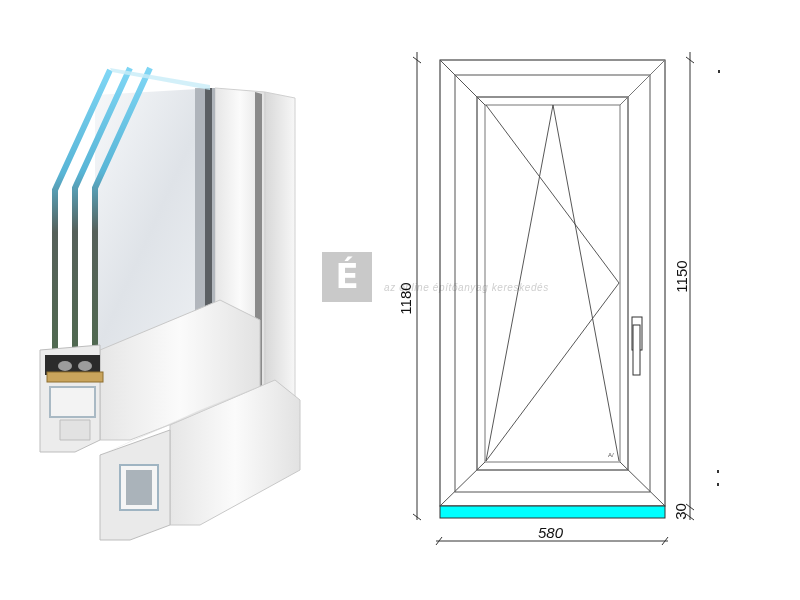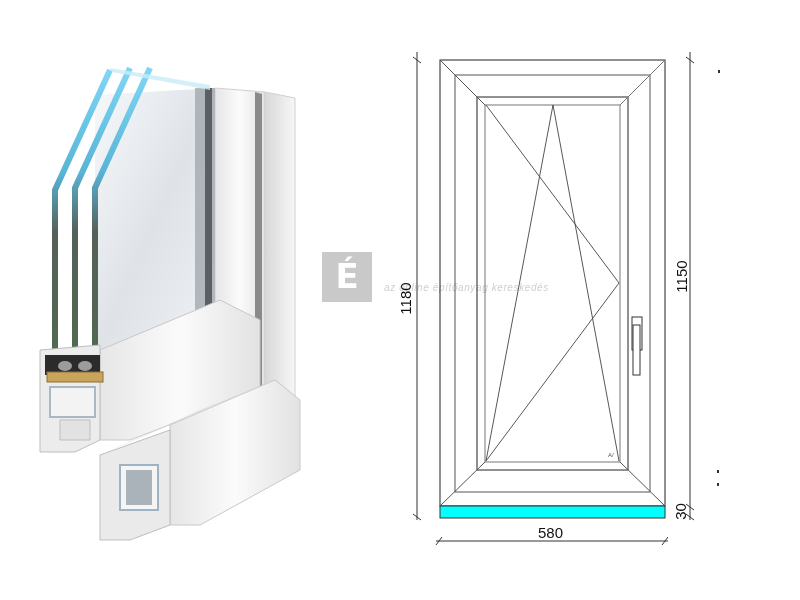--- a/index.html
+++ b/index.html
@@ -135,14 +135,14 @@
   <g fill="#333">
     <rect x="718" y="70" width="2" height="3"></rect>
     <rect x="717" y="470" width="2" height="3"></rect>
     <rect x="717" y="483" width="2" height="3"></rect>
   </g>
 </svg>
 
 <div class="dim-label rot" style="left:389px; top:290px;">1180</div>
 <div class="dim-label rot" style="left:665px; top:268px;">1150</div>
 <div class="dim-label rot" style="left:672px; top:503px;">30</div>
-<div class="dim-label" style="left:538px; top:524px;">580</div>
+<div class="dim-label" style="left:538px; top:524px;font-style:italic;">580</div>
 <div class="dim-label" style="left:608px; top:452px; font-size:6px; color:#555;">A/</div>
 
 </body></html>

